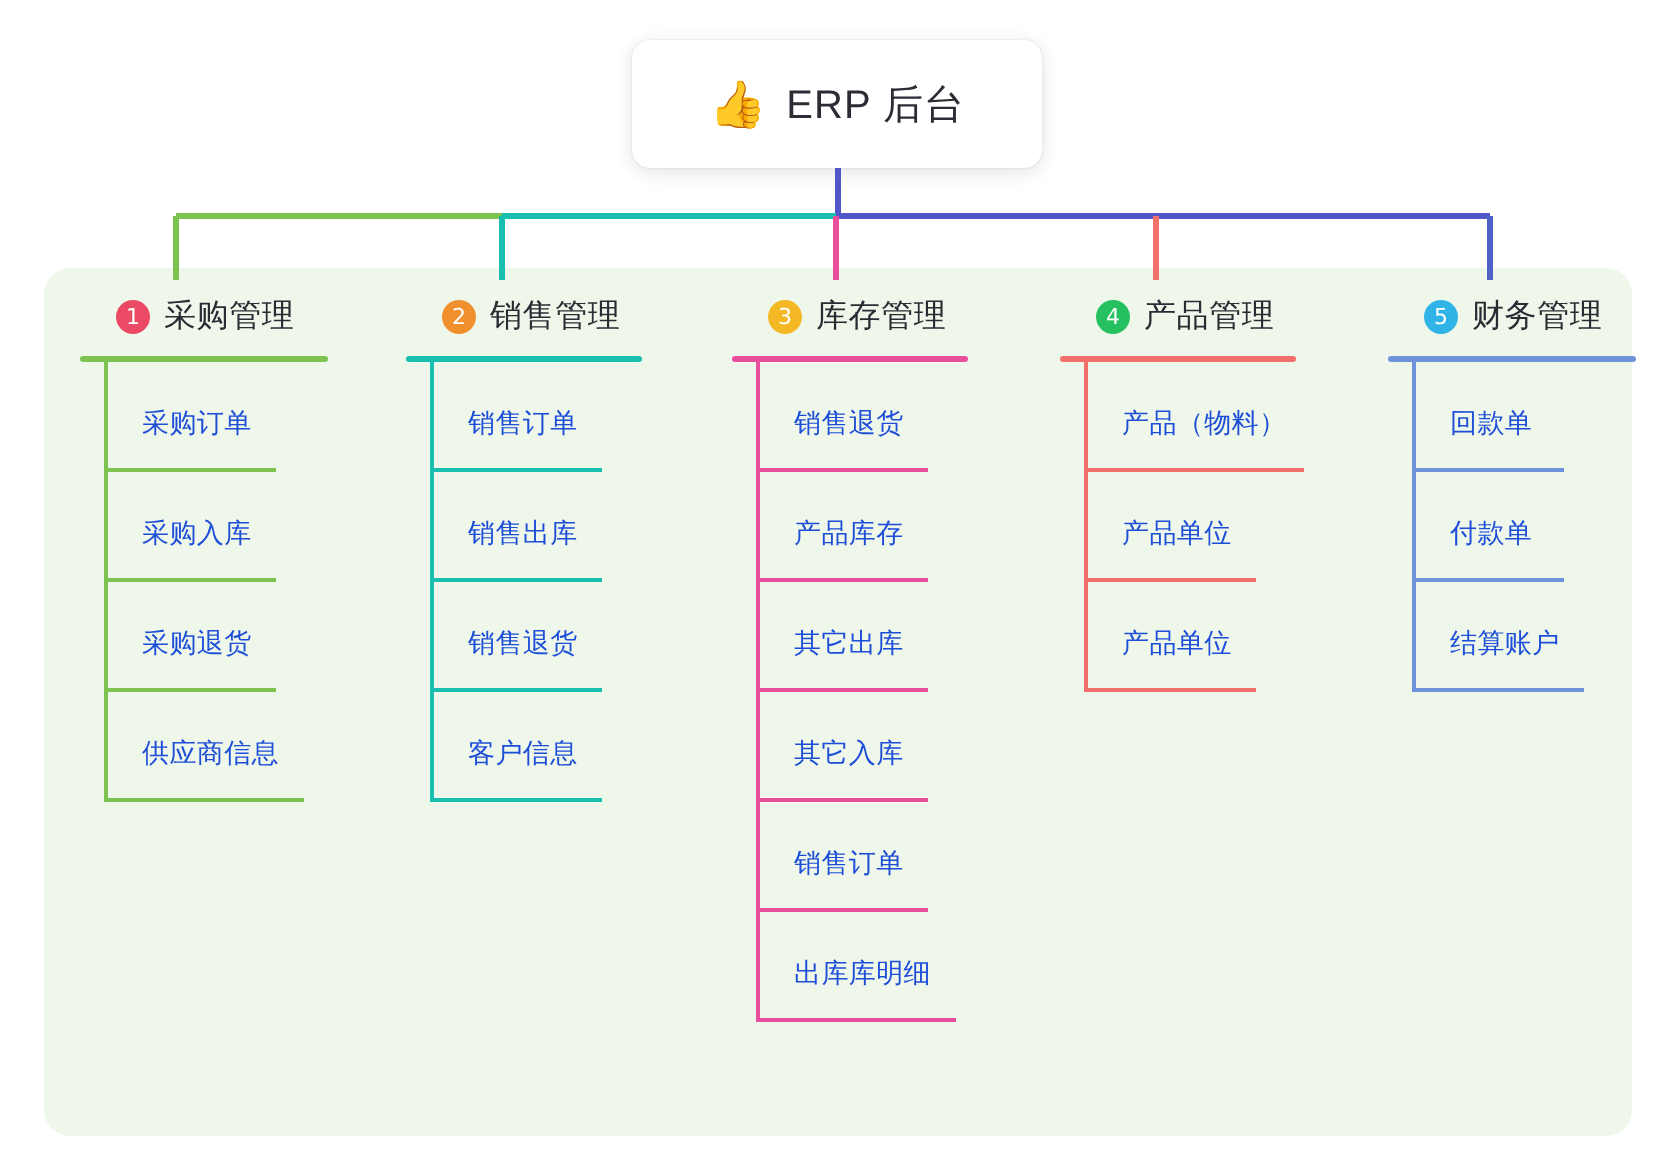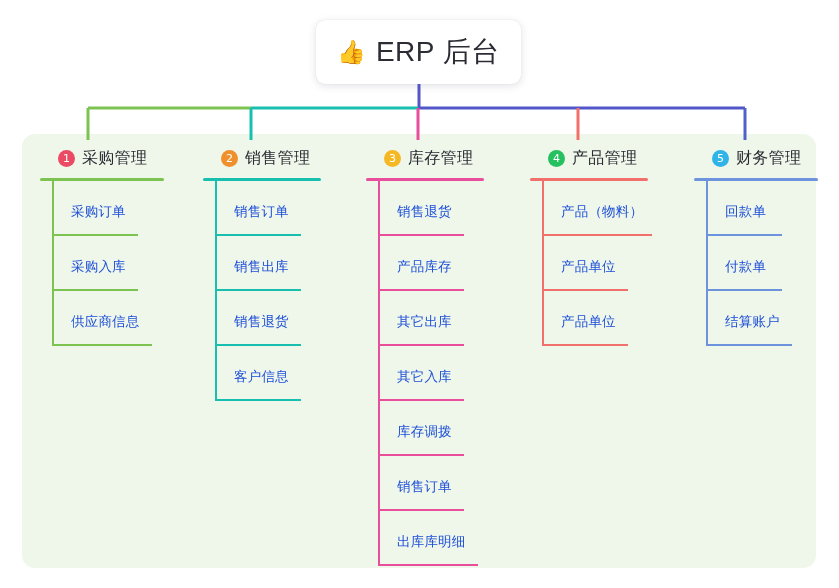--- a/index.html
+++ b/index.html
@@ -38,21 +38,21 @@
     display: flex;
     align-items: center;
     gap: 10px;
   }
   #root-card .thumb {
     font-size: 23px;
     line-height: 1;
     display: inline-block;
   }
   #root-card .root-text {
-    font-size: 28px;
+    font-size: 20px;
     color: #2c2c35;
     letter-spacing: 0.5px;
     white-space: nowrap;
   }
 
   
   #panel {
     position: absolute;
     left: 22px;
     top: 134px;
@@ -176,20 +176,24 @@
           <div class="spine" style="background: rgb(125, 195, 81);"></div>
           <div class="leaf">
             <span class="leaf-label">采购订单</span>
             <div class="leaf-rule" style="background: rgb(125, 195, 81); width: 86px;"></div>
           </div>
           <div class="leaf">
             <span class="leaf-label">采购入库</span>
             <div class="leaf-rule" style="background: rgb(125, 195, 81); width: 86px;"></div>
           </div>
           <div class="leaf">
+            <span class="leaf-label">采购退货</span>
+            <div class="leaf-rule" style="background: rgb(125, 195, 81); width: 86px;"></div>
+          </div>
+          <div class="leaf">
             <span class="leaf-label">供应商信息</span>
             <div class="leaf-rule" style="background: rgb(125, 195, 81); width: 100px;"></div>
           </div>
         </div>
       </div>
       <div class="column" style="left: 203px;">
         <div class="col-head">
           <span class="badge" style="background: rgb(240, 144, 44);">2</span>
           <span class="col-title">销售管理</span>
         </div>
@@ -232,24 +236,20 @@
           </div>
           <div class="leaf">
             <span class="leaf-label">其它出库</span>
             <div class="leaf-rule" style="background: rgb(232, 78, 156); width: 86px;"></div>
           </div>
           <div class="leaf">
             <span class="leaf-label">其它入库</span>
             <div class="leaf-rule" style="background: rgb(232, 78, 156); width: 86px;"></div>
           </div>
           <div class="leaf">
-            <span class="leaf-label">库存调拨</span>
-            <div class="leaf-rule" style="background: rgb(232, 78, 156); width: 86px;"></div>
-          </div>
-          <div class="leaf">
             <span class="leaf-label">销售订单</span>
             <div class="leaf-rule" style="background: rgb(232, 78, 156); width: 86px;"></div>
           </div>
           <div class="leaf">
             <span class="leaf-label">出库库明细</span>
             <div class="leaf-rule" style="background: rgb(232, 78, 156); width: 100px;"></div>
           </div>
         </div>
       </div>
       <div class="column" style="left: 530px;">

